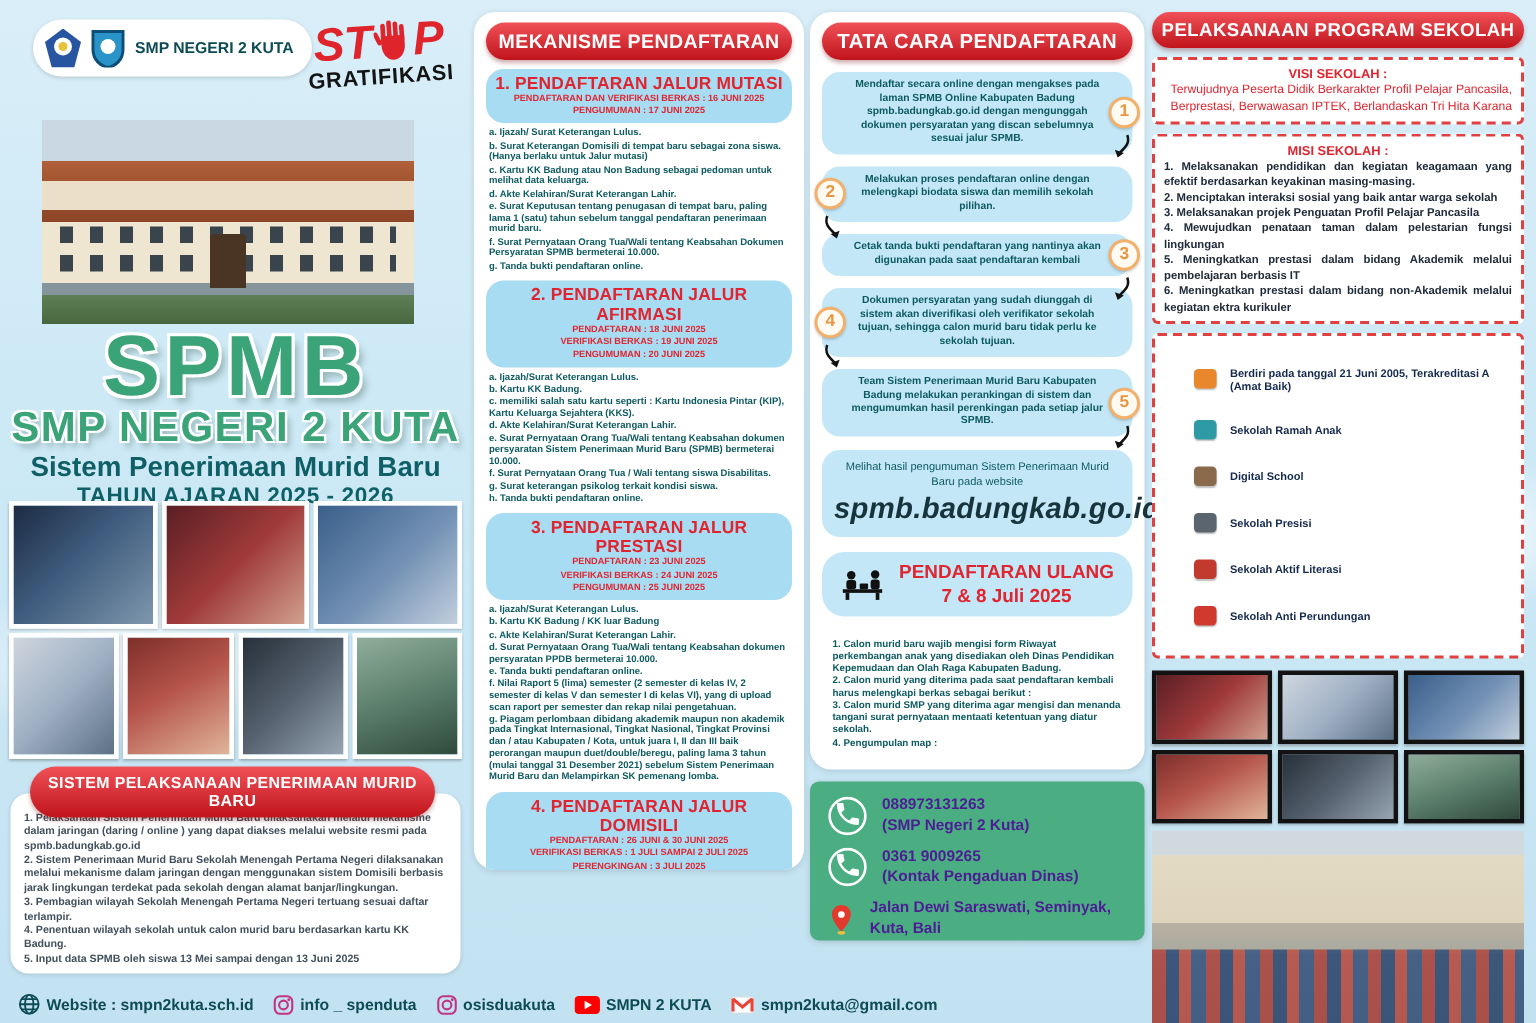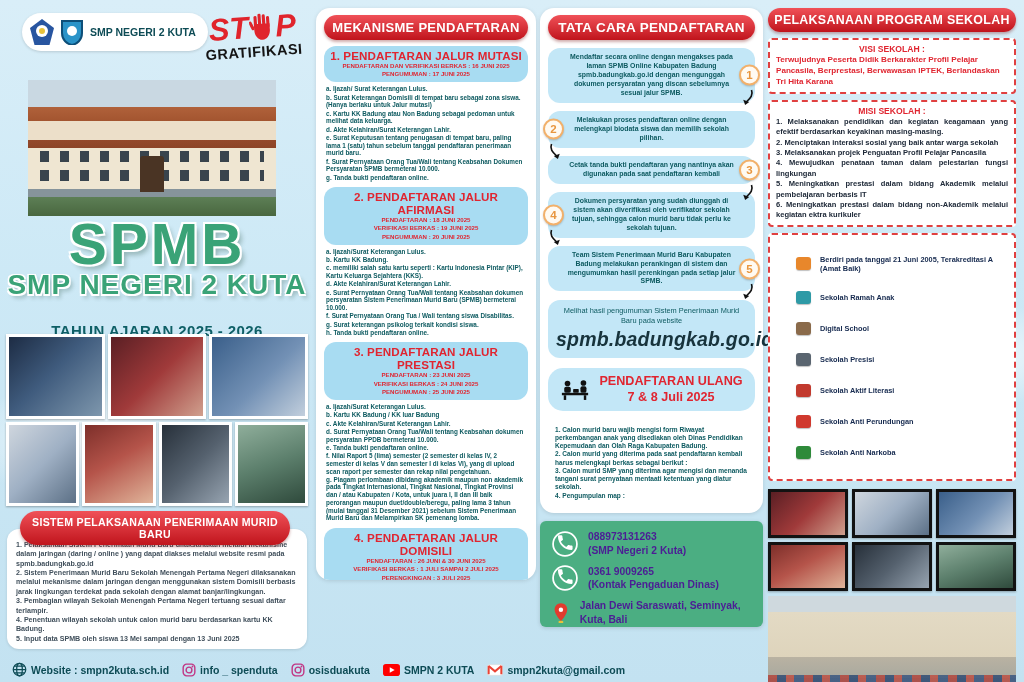--- a/index.html
+++ b/index.html
@@ -80,21 +80,21 @@
   .ulang-box .ind { padding-left:11px; }
   .contact { background:#4bae82; border-radius:6px; margin-top:8px; padding:9px 12px 0; color:#4c1d95; flex:1; box-shadow:0 1px 4px rgba(0,0,0,.15); }
   .contact-row { display:flex; align-items:center; gap:10px; margin-bottom:7px; }
   .contact-txt { font-size:10.3px; line-height:1.35; font-weight:600; }
 
   
   .c4 { position:absolute; left:768px; top:8px; width:248px; height:674px; }
   .c4 .pill-header { font-size:12.4px; }
   .dash-box { border:2px dashed #e04040; background:#fff; border-radius:4px; margin-top:6px; padding:4px 6px; }
   .visi-title,.misi-title { color:#e02530; font-weight:800; font-size:8.6px; text-align:center; margin-bottom:1px; }
-  .visi-text { color:#e02530; font-weight:700; font-size:8.1px; text-align:left; line-height:1.35; }
+  .visi-text { color:#e02530; font-weight:400; font-size:8.1px; text-align:right; line-height:1.35; }
   .misi-item { color:#202b3a; font-weight:700; font-size:7.55px; line-height:1.38; text-align:justify; }
   .badge-rows { padding:2px 0 2px 26px; }
   .badge-row { display:flex; align-items:center; gap:9px; margin:18px 0; }
   .badge-icon { width:15px; height:13px; border-radius:3px; flex:none; box-shadow:0 1px 1px rgba(0,0,0,.25); }
   .badge-label { font-size:7.35px; font-weight:700; color:#15294e; }
   .pgrid { display:grid; grid-template-columns:repeat(3,1fr); gap:4px; margin-top:8px; }
   .pgrid .pframe { border:3px solid #121212; height:49px; flex:none; }
   .bigphoto { margin-top:5px; height:136px; position:relative; overflow:hidden;
     background:linear-gradient(180deg,#cfd9de 0%,#cfd9de 12%,#e3dac4 12%,#ded4bc 45%,#b9b2a2 45%,#a9a99f 60%,#97a0a0 60%,#8b9596 100%); }
   .crowd { position:absolute; left:0; right:0; bottom:0; height:42%;
@@ -148,20 +148,21 @@
     </div>
 
     <div class="building">
       <div class="win-row" style="top:52%;"></div>
       <div class="win-row" style="top:66%;"></div>
       <div class="building-door"></div>
     </div>
 
     <div class="t-wrap t-spmb">SPMB</div>
     <div class="t-wrap t-school">SMP NEGERI 2 KUTA</div>
+    <div class="t-wrap t-sub">Sistem Penerimaan Murid Baru</div>
     <div class="t-wrap t-year">TAHUN AJARAN 2025 - 2026</div>
 
     <div class="collage">
       <div class="collage-row">
         <div class="pframe phA"></div>
         <div class="pframe phB"></div>
         <div class="pframe phE"></div>
       </div>
       <div class="collage-row">
         <div class="pframe phD"></div>
@@ -481,24 +482,20 @@
         <div class="badge-row">
           <span class="badge-icon" style="background: rgb(194, 58, 46);"></span>
           <span class="badge-label">Sekolah Aktif Literasi</span>
         </div>
 
         <div class="badge-row">
           <span class="badge-icon" style="background: rgb(208, 57, 46);"></span>
           <span class="badge-label">Sekolah Anti Perundungan</span>
         </div>
 
-        <div class="badge-row">
-          <span class="badge-icon" style="background: rgb(46, 138, 58);"></span>
-          <span class="badge-label">Sekolah Anti Narkoba</span>
-        </div>
       </div>
 
     <div class="pgrid">
       <div class="pframe phB"></div>
       <div class="pframe phD"></div>
       <div class="pframe phE"></div>
       <div class="pframe phF"></div>
       <div class="pframe phG"></div>
       <div class="pframe phC"></div>
     </div>

